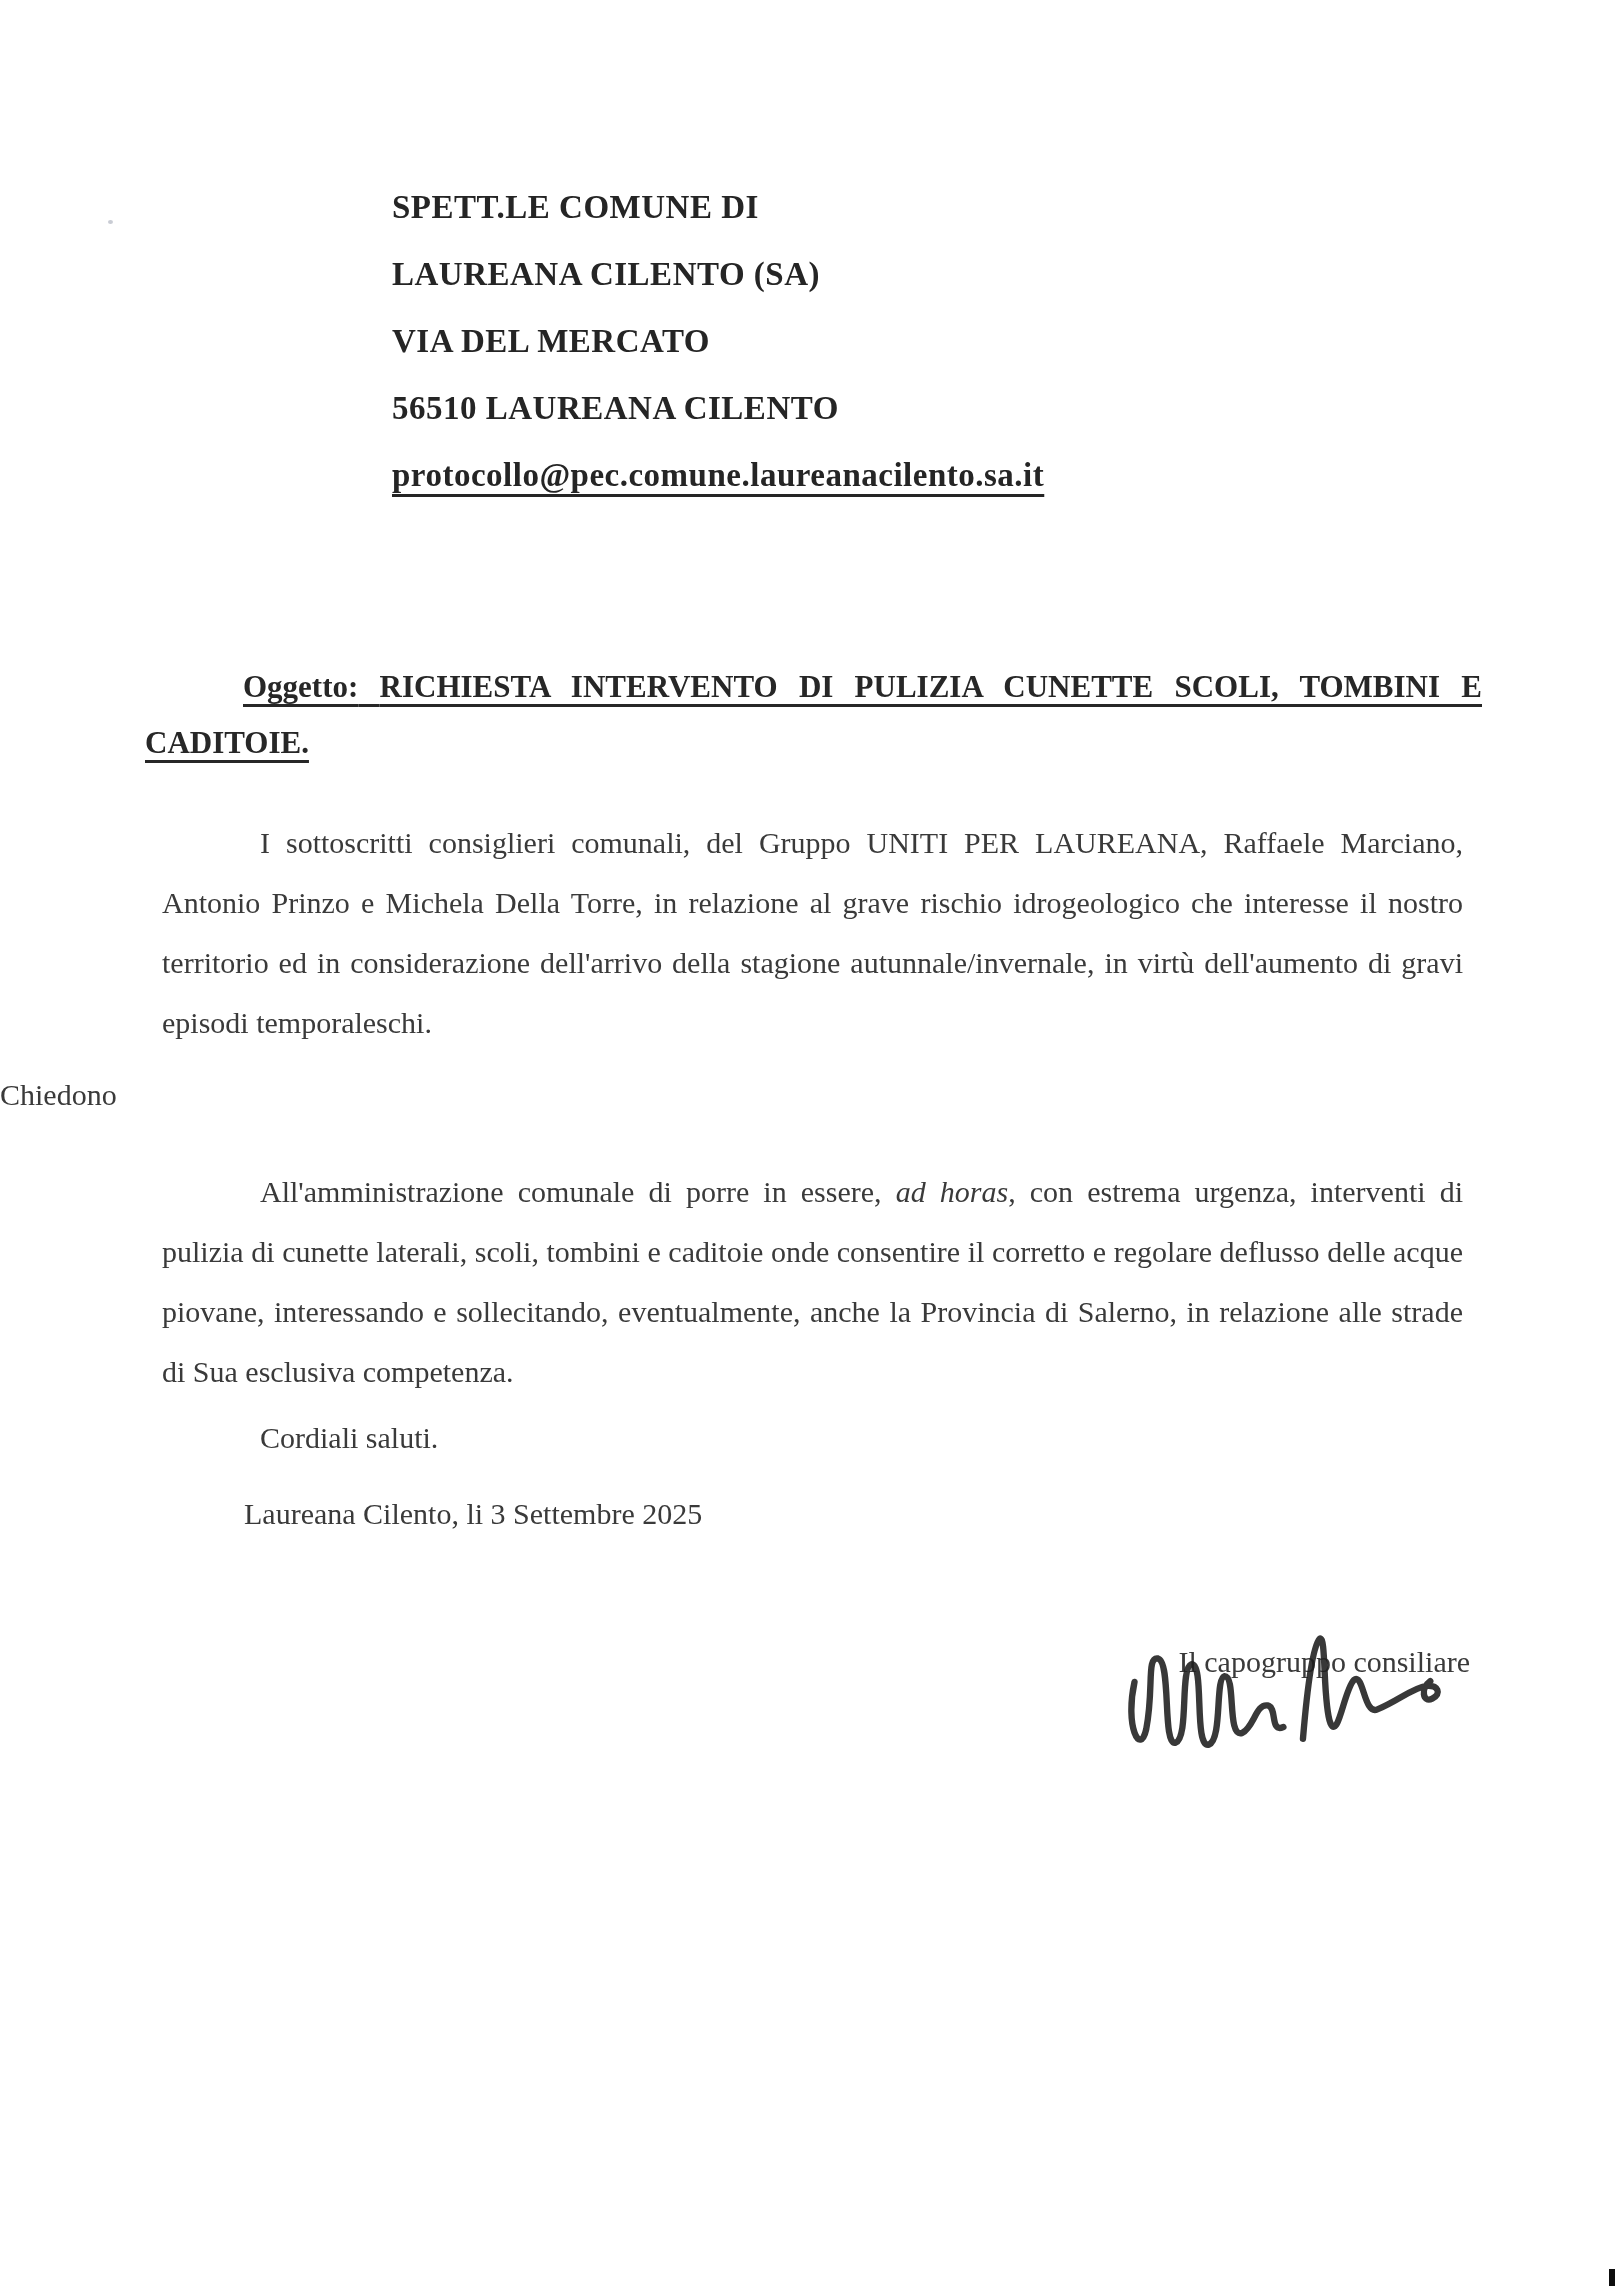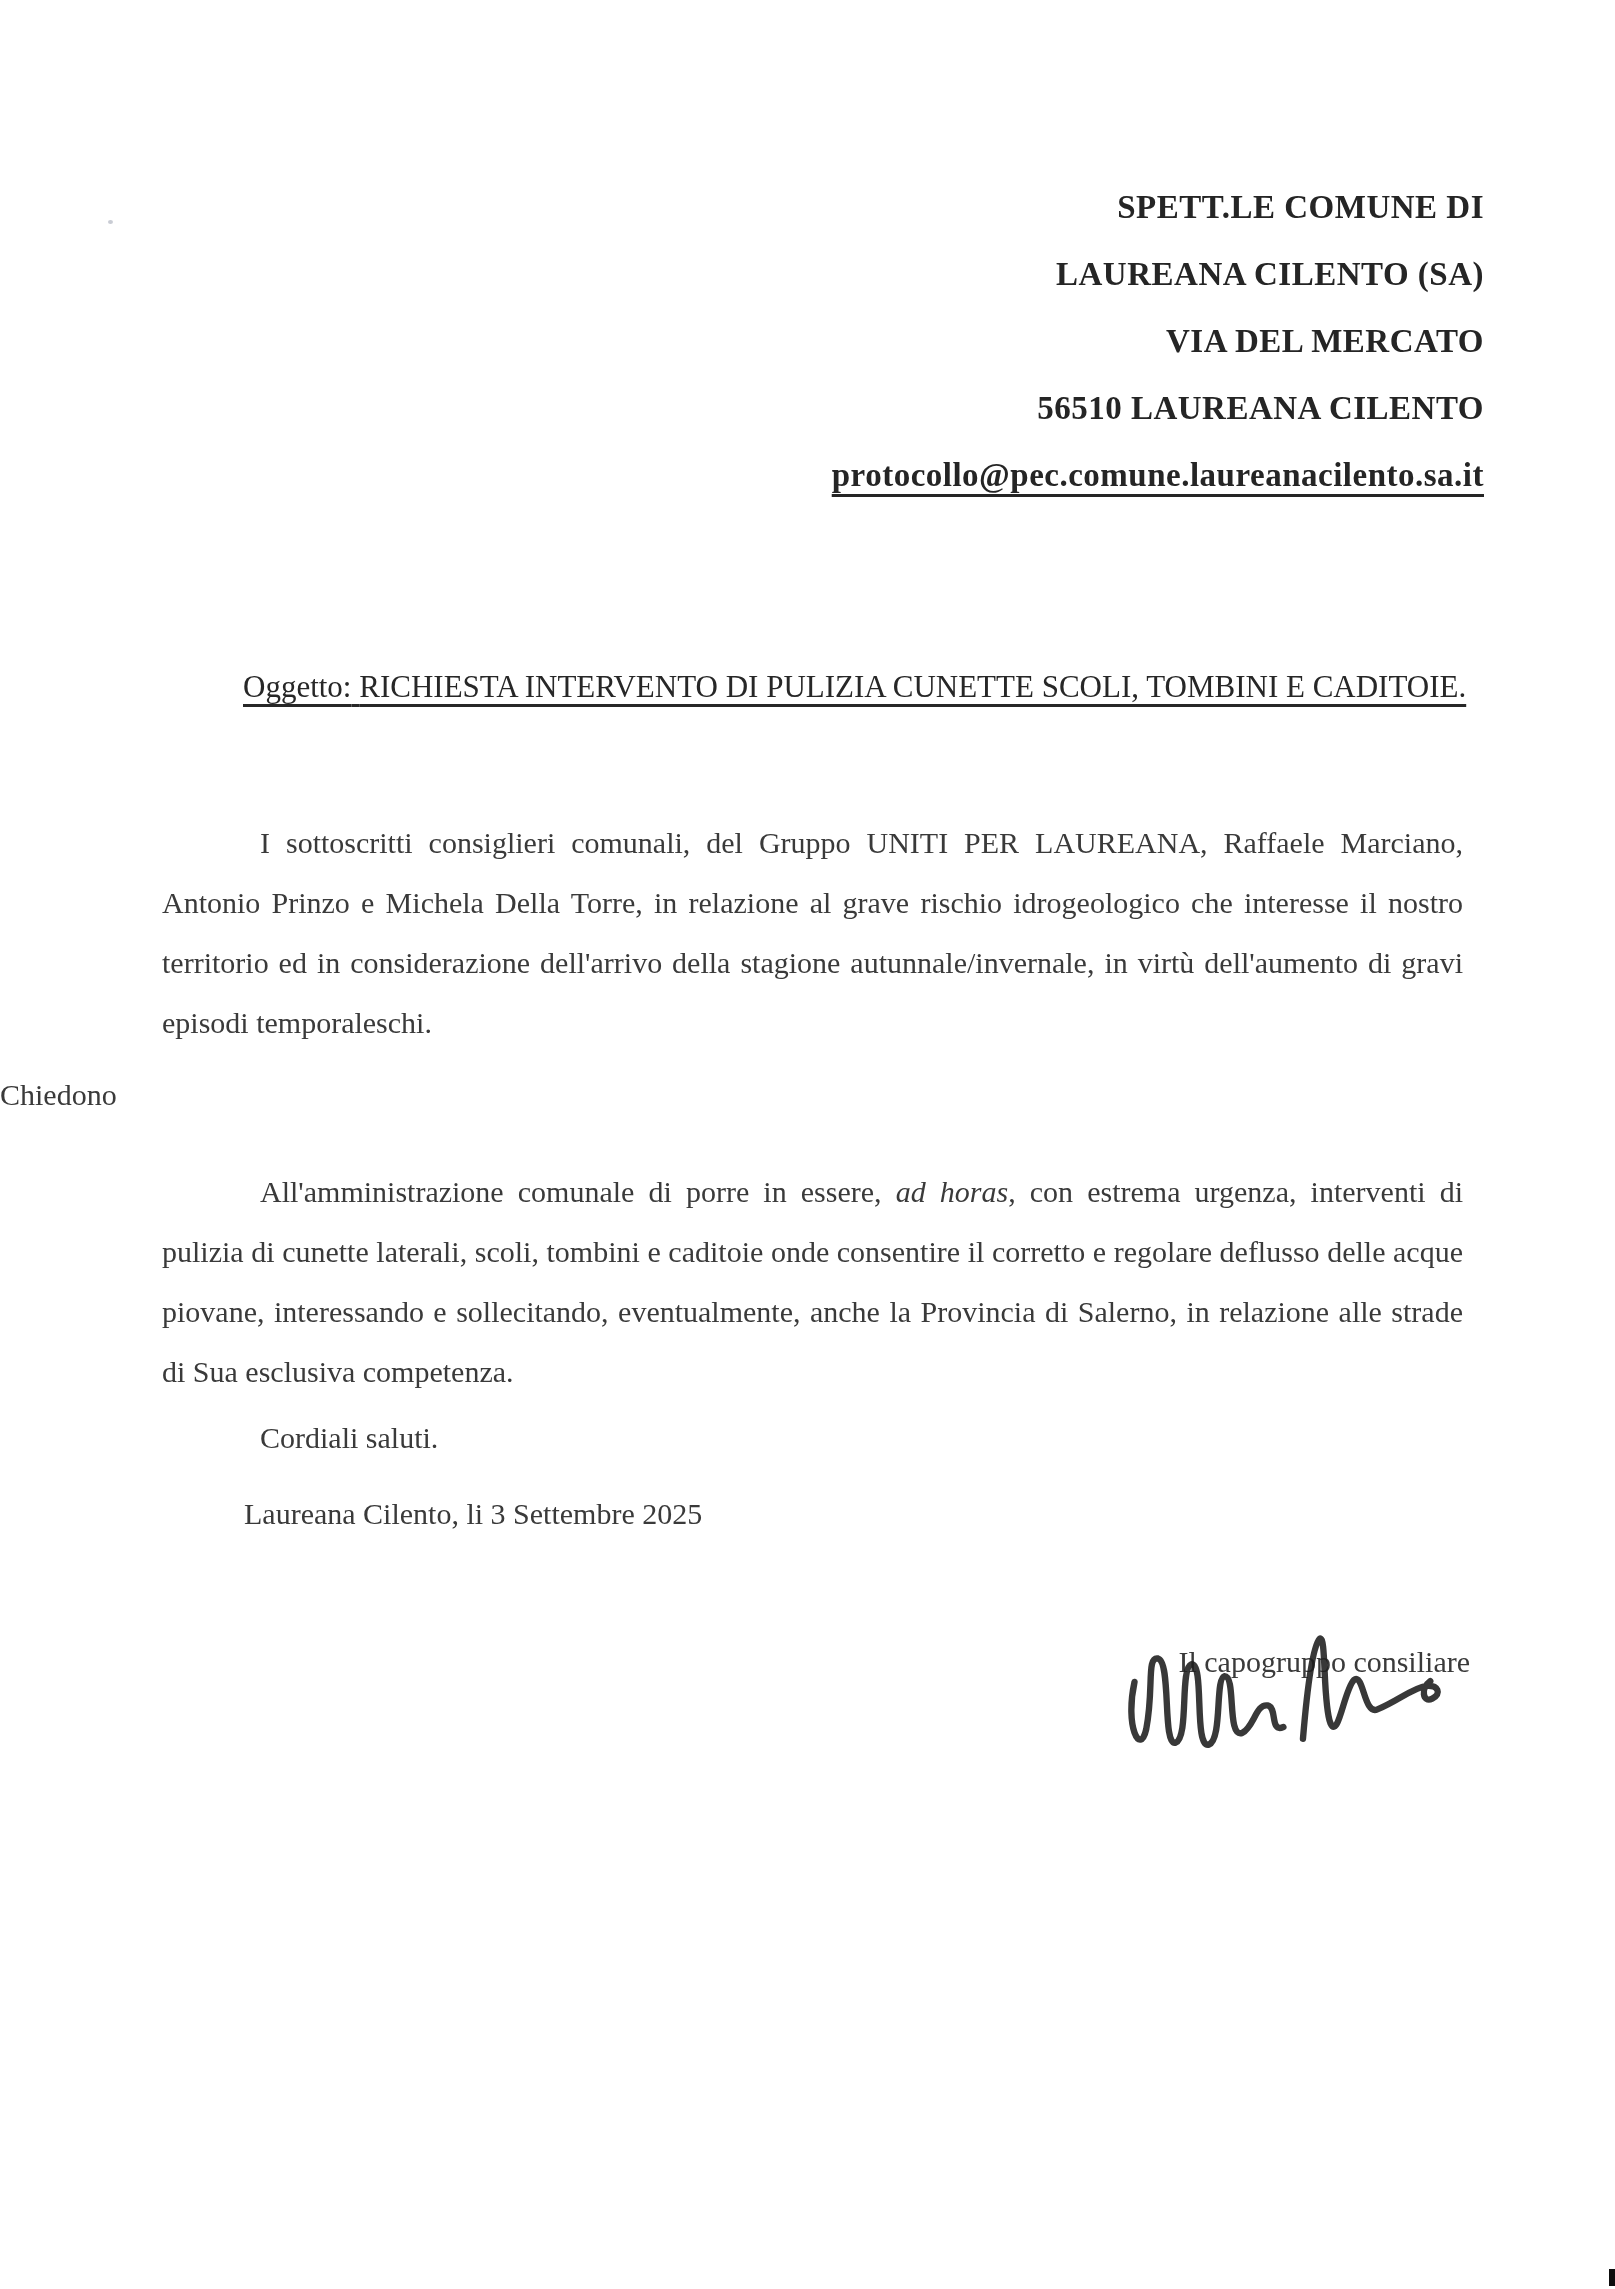--- a/index.html
+++ b/index.html
@@ -17,41 +17,41 @@
     color: #2e2e2e;
     overflow: hidden;
   }
 
   
   .recipient {
     position: absolute;
     top: 174px;
     right: 131px;
     left: 392px;
-    text-align: right;
+    text-align: left;
     font-weight: 700;
     font-size: 33px;
     line-height: 67px;
     color: #252525;
     letter-spacing: 0.5px;
   }
   .recipient .email {
     text-decoration: underline;
     text-decoration-thickness: 2.9px;
     text-underline-offset: 7.8px;
   }
 
   
   .subject {
     position: absolute;
     top: 659px;
     left: 145px;
     right: 133px;
     margin: 0;
-    font-weight: 400;
+    font-weight: 700;
     font-size: 31px;
     line-height: 56px;
     text-indent: 98px;
     text-align: justify;
     text-decoration: underline;
     text-decoration-thickness: 2.9px;
     text-underline-offset: 6.9px;
     color: #272727;
   }
 

